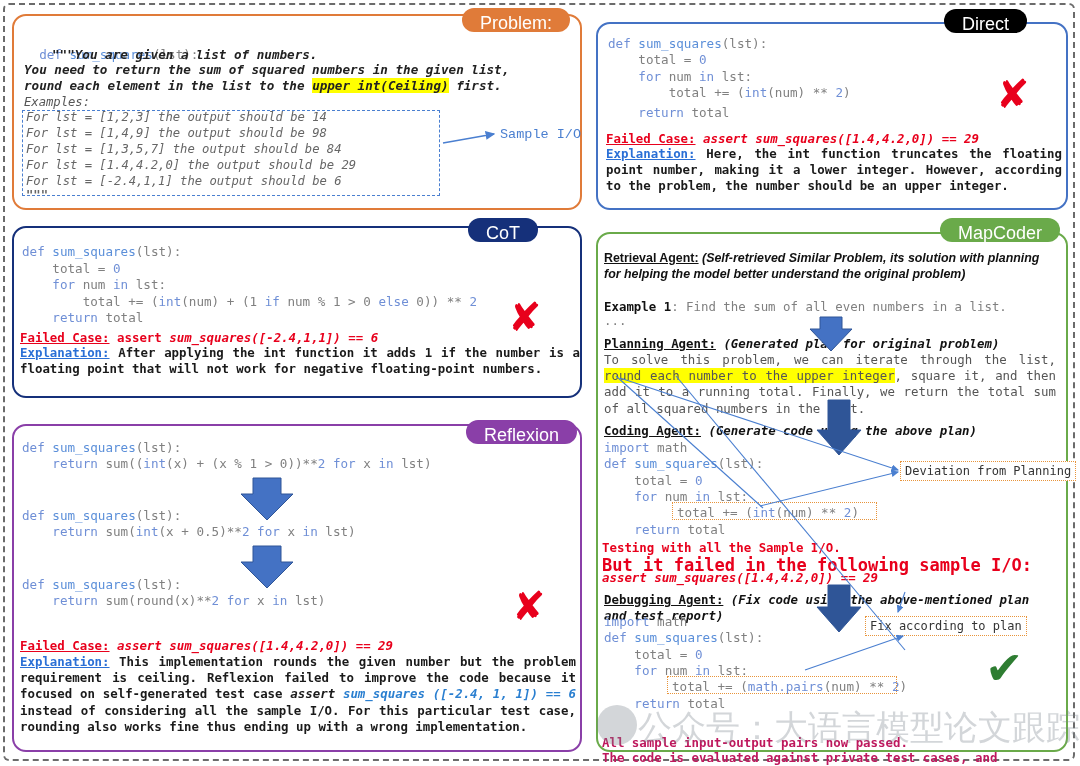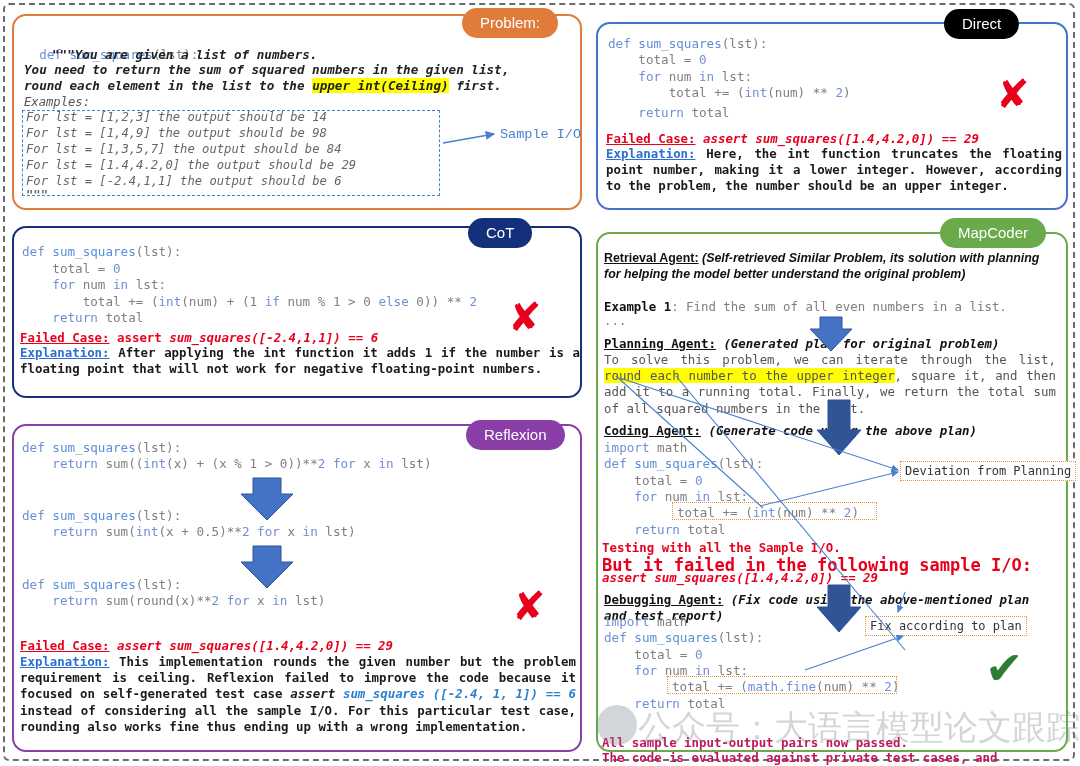--- a/index.html
+++ b/index.html
@@ -15,21 +15,21 @@
     border:2px dashed #6b6b6b;border-radius:6px;box-sizing:border-box;
   }
   .panel{
     position:absolute;box-sizing:border-box;
     border:2px solid #000;border-radius:14px;background:#fff;
   }
   .badge{
     position:absolute;z-index:6;
     border-radius:16px;color:#fff;
     font-family:"Liberation Sans", sans-serif;
-    font-size:15px;line-height:30px;height:30px;
+    font-size:18px;line-height:30px;height:24px;
     text-align:center;padding:0 18px;white-space:nowrap;
   }
   .code{
     font-family:"DejaVu Sans Mono", monospace;
     font-size:12.6px;line-height:16.3px;
     white-space:pre;color:#333;
   }
   .kw{color:#6f8fd6;}
   .fn{color:#5b8fd9;}
   .gray{color:#808080;}
@@ -198,21 +198,21 @@
 <div class="redtxt" style="position:absolute;left:602px;top:570px;font-family:'DejaVu Sans Mono',monospace;font-size:12.4px;">assert sum_squares([1.4,4.2,0]) == 29</div>
 
 <div style="position:absolute;left:604px;top:592px;width:452px;font-family:'DejaVu Sans Mono',monospace;font-size:12.4px;line-height:16.2px;color:#111;">
   <span style="font-weight:bold;text-decoration:underline;">Debugging Agent:</span>
   <span style="font-weight:bold;font-style:italic;">(Fix code using the above-mentioned plan and test report)</span>
 </div>
 <div class="code" style="position:absolute;left:604px;top:614px;"><span class="kw">import</span><span class="gray"> math</span></div>
 <div class="code" style="position:absolute;left:604px;top:630px;"><span class="kw">def</span> <span class="fn">sum_squares</span><span class="gray">(lst):</span></div>
 <div class="code" style="position:absolute;left:604px;top:647px;"><span class="gray">    total = </span><span class="num">0</span></div>
 <div class="code" style="position:absolute;left:604px;top:663px;"><span class="gray">    </span><span class="kw">for</span><span class="gray"> num </span><span class="kw">in</span><span class="gray"> lst:</span></div>
-<div class="code" style="position:absolute;left:672px;top:679px;"><span class="gray">total += (</span><span class="kw">math.fine</span><span class="gray">(num) ** </span><span class="num">2</span><span class="gray">)</span></div>
+<div class="code" style="position:absolute;left:672px;top:679px;"><span class="gray">total += (</span><span class="kw">math.pairs</span><span class="gray">(num) ** </span><span class="num">2</span><span class="gray">)</span></div>
 <div class="orangebox" style="left:667px;top:676px;width:230px;height:18px;"></div>
 <div class="code" style="position:absolute;left:604px;top:696px;"><span class="kw">    return</span><span class="gray"> total</span></div>
 <div class="notelbl" style="left:865px;top:616px;">Fix according to plan</div>
 <div class="check" style="left:985px;top:645px;">✔</div>
 
 <div class="greentxt" style="position:absolute;left:602px;top:711px;font-family:'DejaVu Sans Mono',monospace;font-size:12.4px;">All sample input-output pairs now passed.</div>
 <div class="greentxt" style="position:absolute;left:602px;top:726px;font-family:'DejaVu Sans Mono',monospace;font-size:12.4px;">The code is evaluated against private test cases, and</div>
 <div class="greentxt" style="position:absolute;left:602px;top:741px;font-family:'DejaVu Sans Mono',monospace;font-size:12.4px;">it passed all of each as well.</div>
 
 <svg class="ovl" xmlns="http://www.w3.org/2000/svg">

